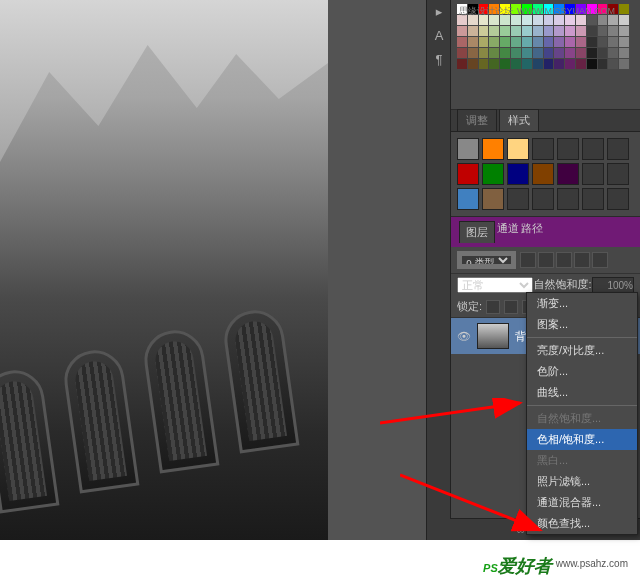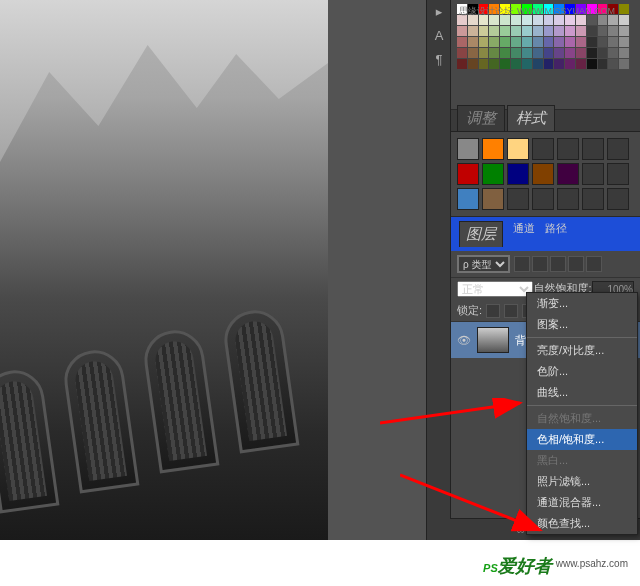--- a/index.html
+++ b/index.html
@@ -15,28 +15,28 @@
 .a4{left:230px;bottom:90px;transform:rotate(-8deg);}
 .watermark-top{position:absolute;top:4px;left:455px;color:#999;font-size:11px;z-index:100;}
 .watermark-top span{font-size:9px;color:#777;margin-left:4px;}
 .right-col{position:absolute;right:190px;top:0;width:24px;height:540px;background:#3a3a3a;border-left:1px solid #222;}
 .right-col .ico{display:block;width:24px;height:24px;text-align:center;line-height:24px;color:#aaa;font-size:13px;}
 .panels{position:absolute;right:0;top:0;width:190px;height:540px;background:#474747;border-left:1px solid #222;}
 .swatch-panel{height:110px;padding:4px 6px;border-bottom:1px solid #2a2a2a;}
 .swatches{display:grid;grid-template-columns:repeat(16,1fr);grid-auto-rows:10px;gap:1px;width:172px;}
 .swatches div{background:#888;}
 .panel-tabs{display:flex;gap:2px;background:#3a3a3a;height:22px;align-items:flex-end;padding-left:6px;border-bottom:1px solid #222;}
-.tab{padding:3px 8px;background:#474747;color:#ccc;font-size:15px;border:1px solid #222;border-bottom:none;font-style:italic;}
+.tab{padding:3px 8px;background:#474747;color:#ccc;font-size:11px;border:1px solid #222;border-bottom:none;}
 .tab.inactive{background:#3a3a3a;color:#888;}
 .styles-panel{padding:6px;border-bottom:1px solid #2a2a2a;}
 .styles-grid{display:grid;grid-template-columns:repeat(7,22px);gap:3px;}
 .styles-grid div{width:22px;height:22px;border:1px solid #222;}
-.layers-header{display:flex;gap:10px;padding:4px 8px;background:#1d4ed8;font-size:11px;}
+.layers-header{display:flex;gap:2px;padding:4px 8px;background:#701a75;font-size:11px;}
 .layer-controls{padding:4px 6px;display:flex;align-items:center;gap:4px;border-bottom:1px solid #333;}
-.layer-controls select{background:#3a3a3a;border:2px solid #737373;color:#ccc;font-size:10px;height:18px;}
+.layer-controls select{background:#3a3a3a;border:5px solid #737373;color:#ccc;font-size:10px;height:18px;}
 .filter-icons{display:flex;gap:2px;}
 .filter-icons span{width:16px;height:16px;border:1px solid #555;display:inline-block;background:#3a3a3a;}
 .opacity-row{display:flex;justify-content:space-between;padding:3px 6px;font-size:10px;color:#999;}
 .opacity-row input{width:42px;background:#3a3a3a;border:1px solid #222;color:#999;font-size:10px;text-align:right;}
 .lock-row{display:flex;gap:4px;padding:3px 6px;font-size:10px;color:#999;align-items:center;border-bottom:1px solid #333;}
 .lock-row .li{width:14px;height:14px;background:#3a3a3a;border:1px solid #555;}
 .layer-item{display:flex;align-items:center;gap:6px;padding:4px 6px;background:#5a7ca8;height:36px;}
 .layer-item .eye{width:14px;text-align:center;}
 .layer-item .thumb{width:32px;height:26px;background:linear-gradient(180deg,#ccc,#555);border:1px solid #222;}
 .layer-item .lname{flex:1;font-size:11px;color:#fff;}

